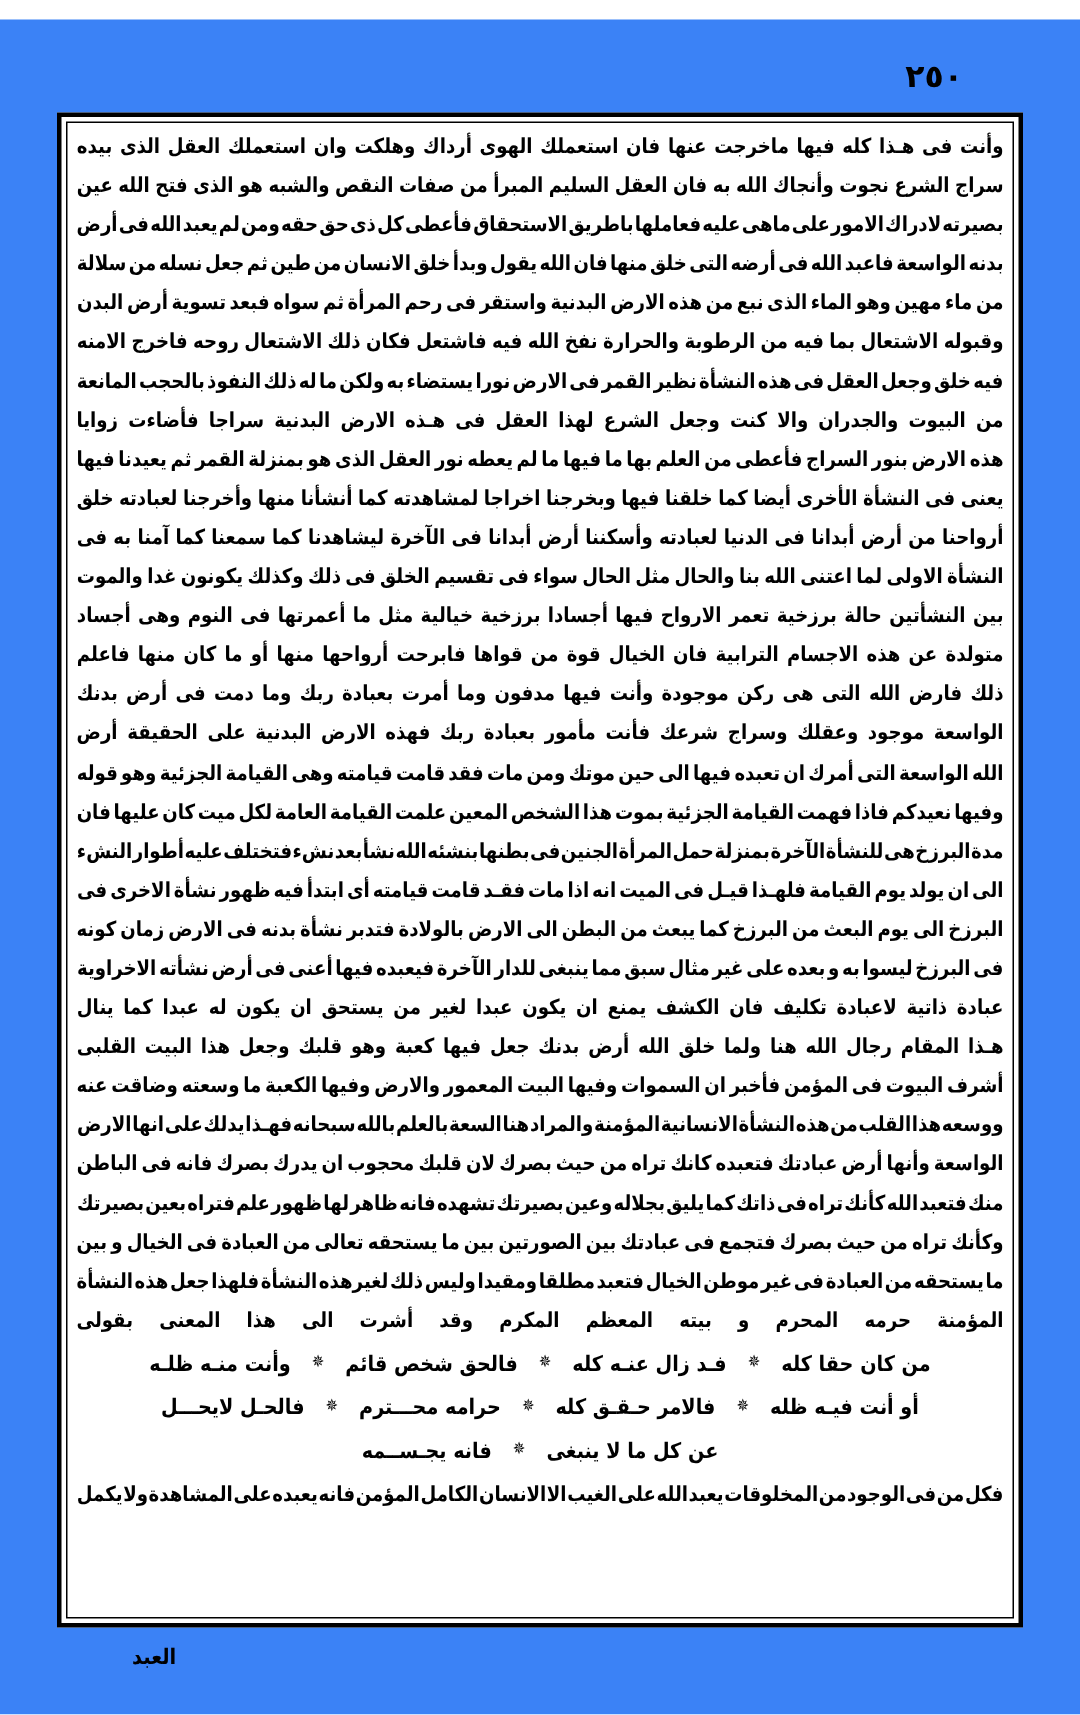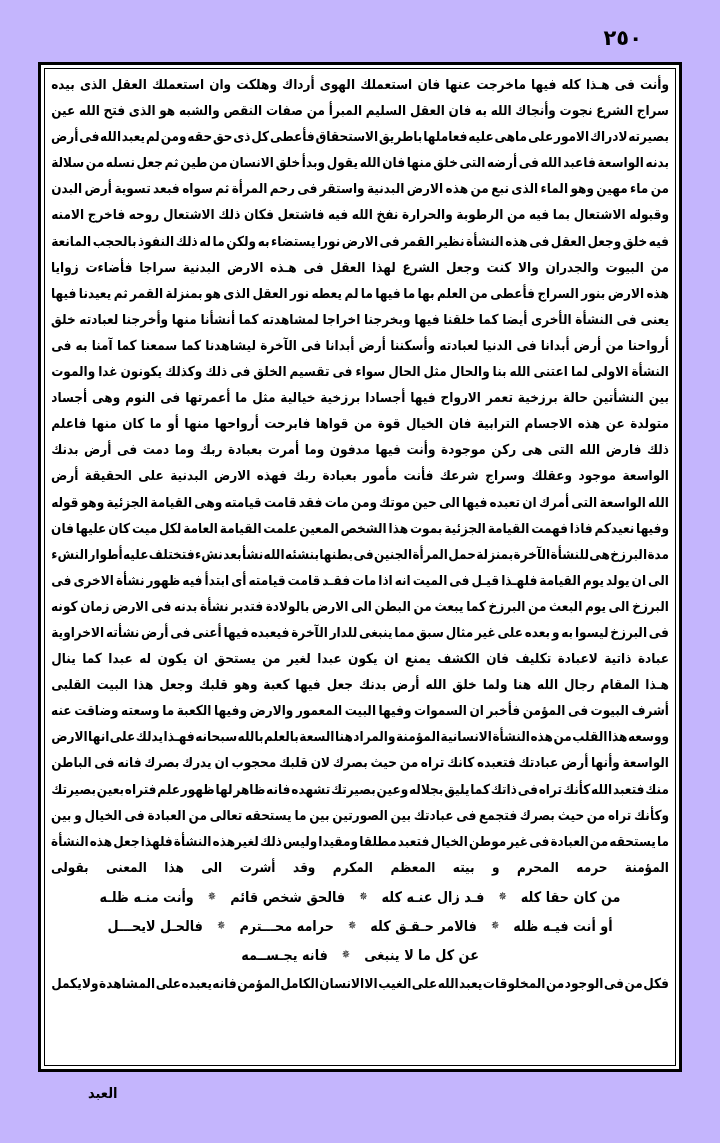--- a/index.html
+++ b/index.html
@@ -13,21 +13,22 @@
     height: 1143px;
     position: relative;
     overflow: hidden;
     font-family: "DejaVu Sans", sans-serif;
     color: #000000;
   }
 
   .page {
     position: absolute;
     inset: 0;
-    background: #c4b5fd;
+    background: #3b82f6;
+    margin-top: 13px;
   }
 
   
   .page-number {
     position: absolute;
     top: 26px;
     left: 0;
     right: 78px;
     text-align: right;
     font-family: "DejaVu Sans", sans-serif;

